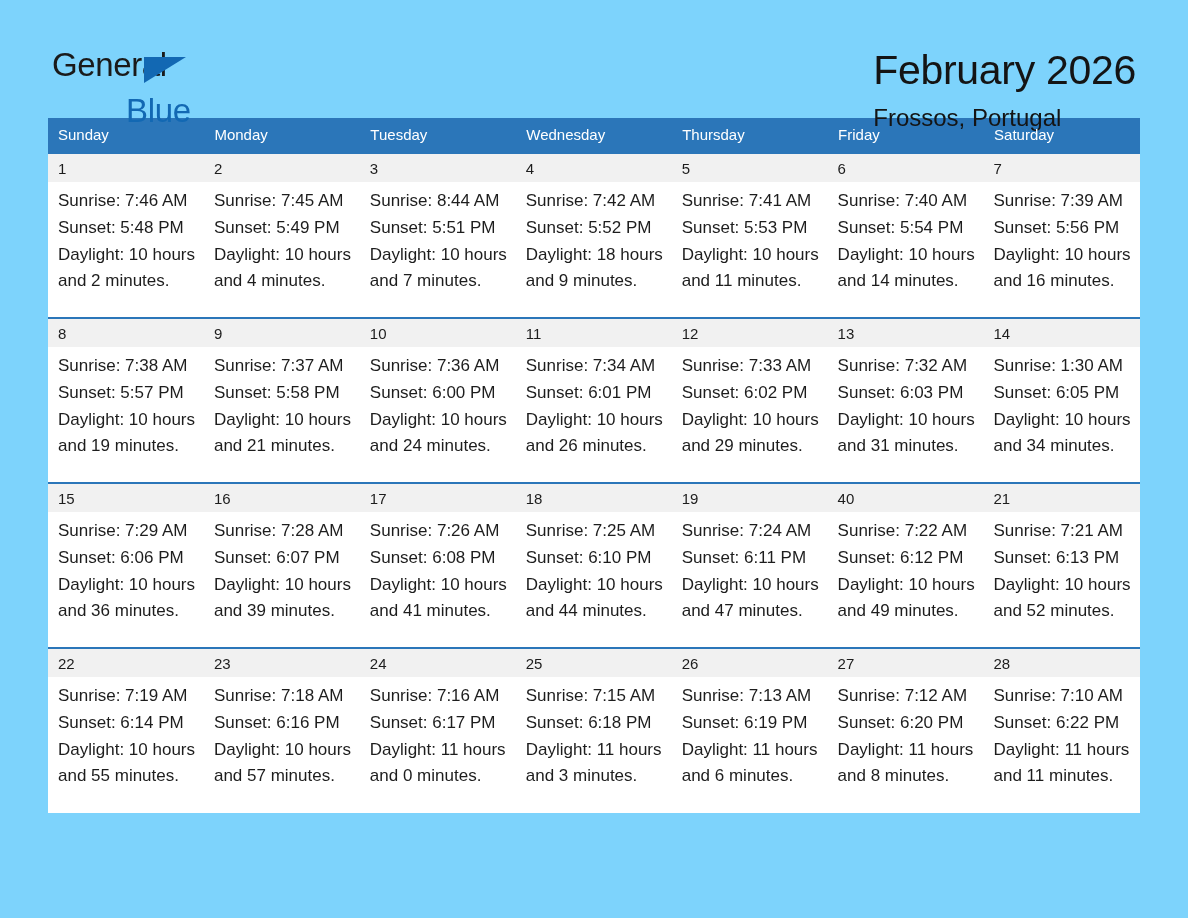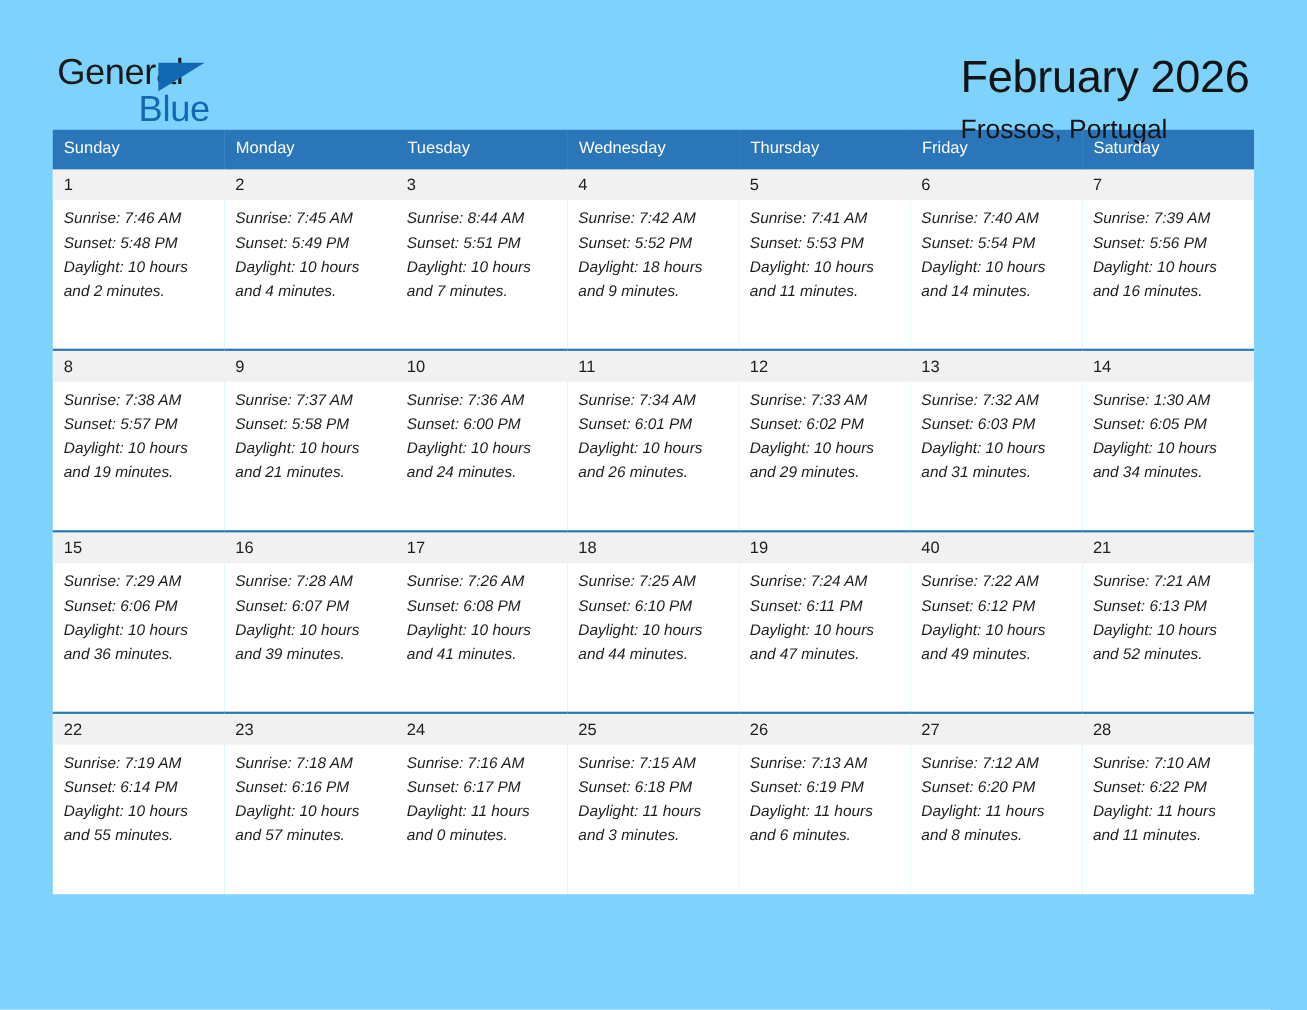--- a/index.html
+++ b/index.html
@@ -47,21 +47,21 @@
     left: 96px;
     top: 11px;
     width: 0;
     height: 0;
     border-left: 42px solid #1268b3;
     border-bottom: 26px solid transparent;
   }
   .logo-blue {
     position: absolute;
     left: 78px;
-    top: 36px;
+    top: 48px;
     font-size: 33px;
     color: #1268b3;
     letter-spacing: -0.3px;
     font-family: "Liberation Sans", sans-serif;
   }
   .titles {
     text-align: left;
     padding-right: 4px;
   }
   .title-main {
@@ -109,24 +109,23 @@
   }
   .daynum {
     background: #f1f1f1;
     font-size: 15px;
     color: #1d1d1d;
     padding: 6px 0 5px 10px;
     line-height: 1.15;
   }
   .info {
     padding: 6px 8px 0 10px;
-    font-size: 14px;
+    font-size: 17px;
     line-height: 1.57;
     color: #1d1d1d;
-    font-style: italic;
   }
   .info div { white-space: nowrap; }
   .info .wrap { white-space: normal; }
 </style>
 </head>
 <body>
 
 <div class="page">
 
   <div class="top">

